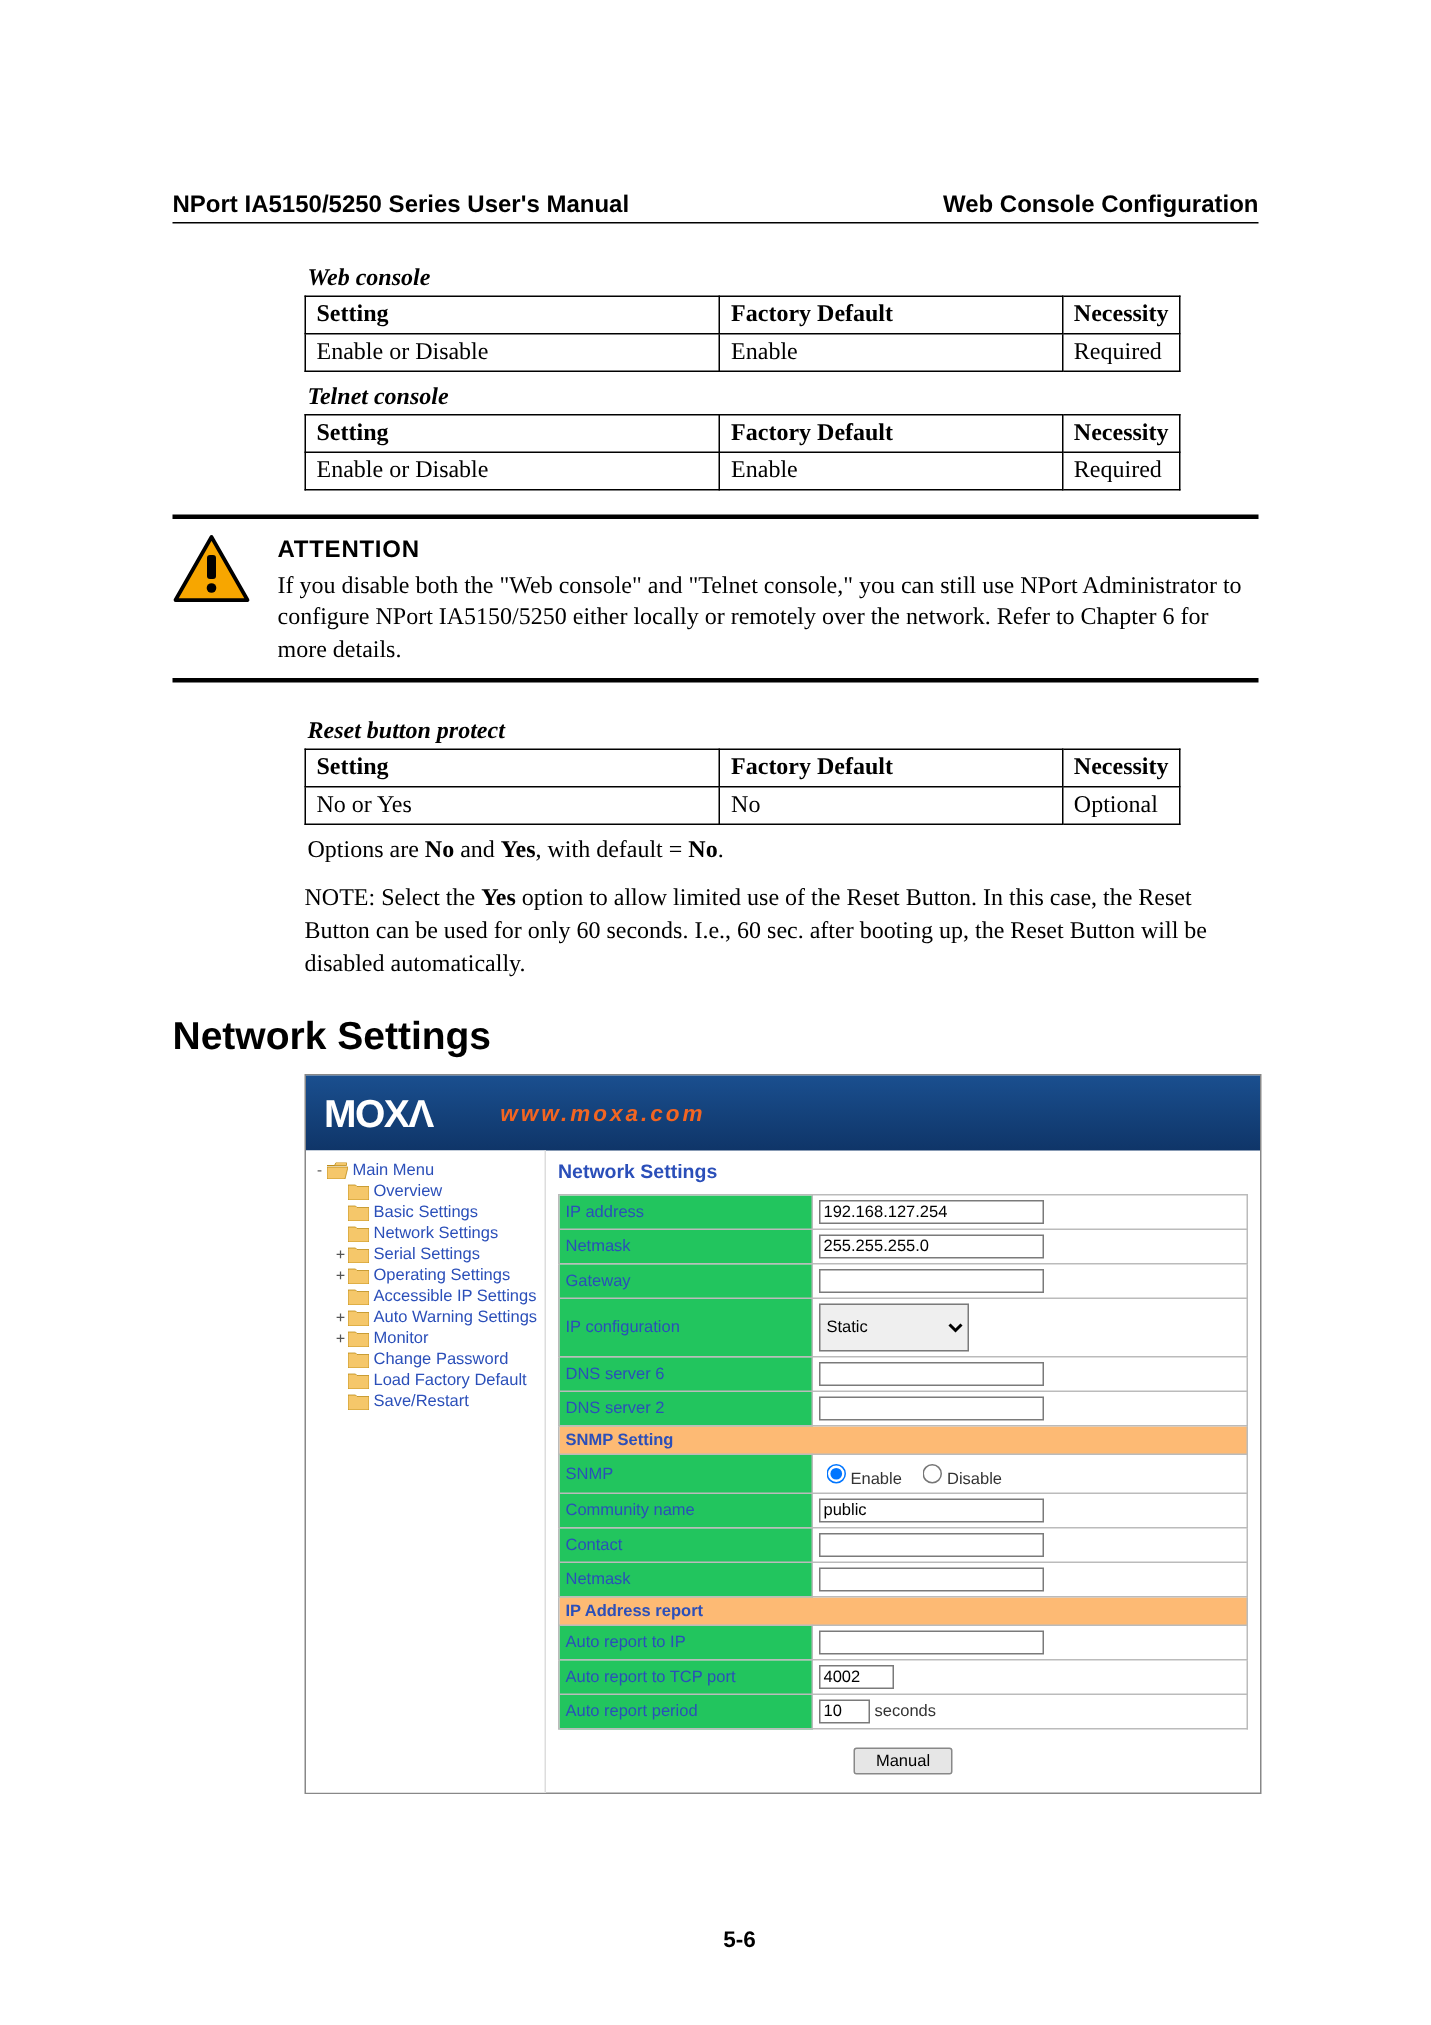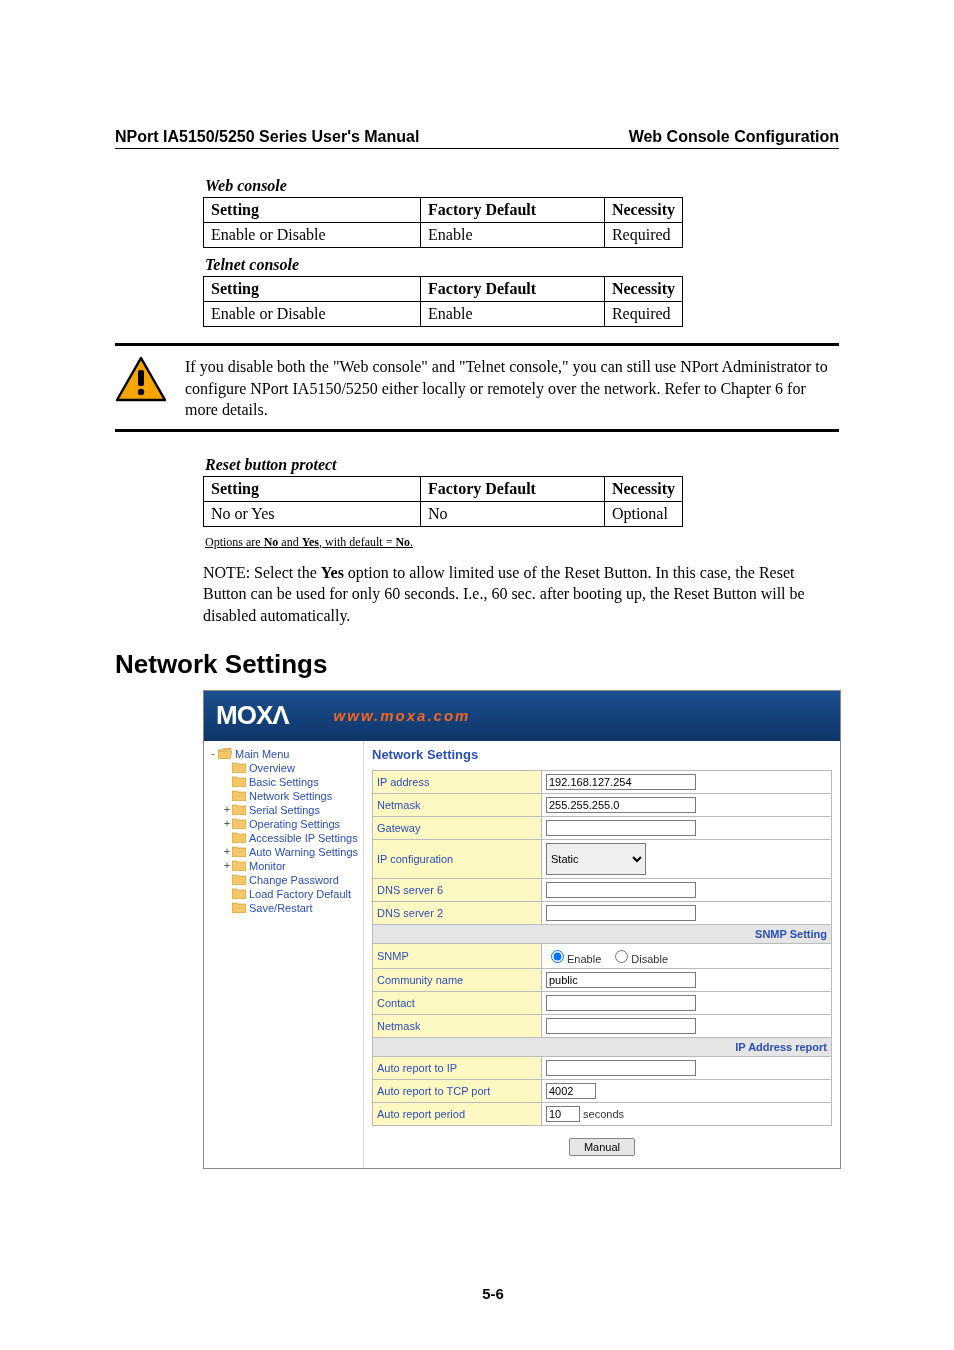--- a/index.html
+++ b/index.html
@@ -32,40 +32,39 @@
     margin-bottom: 8px;
   }
   .table-title {
     font-style: italic;
     font-weight: bold;
     font-size: 16px;
     margin: 0 0 2px 2px;
   }
   table.setting-table {
     border-collapse: collapse;
-    width: 480px;
+    width: 584px;
     font-size: 16px;
   }
   table.setting-table th, table.setting-table td {
     border: 1px solid #000;
     padding: 3px 7px;
     text-align: left;
     vertical-align: top;
   }
   table.setting-table th {
     font-weight: bold;
     background: #fff;
   }
   .reset-table th {
     background: #e6e6e6;
   }
   .options-note {
     margin: 2px 0 12px 90px;
-    font-size: 12px;
-    text-decoration: underline;
+    font-size: 16px;
   }
   .note-para {
     margin: 0 0 12px 88px;
     font-size: 16px;
     line-height: 1.35;
     width: 636px;
   }
   .attention-box {
     border-top: 3px solid #000;
     border-bottom: 3px solid #000;
@@ -181,28 +180,28 @@
     font-size: 11px;
   }
   table.form-table td {
     border: 1px solid #bbb;
     padding: 3px 4px;
     vertical-align: middle;
   }
   table.form-table td.label {
     width: 160px;
     color: #2b4fb9;
-    background: #fef9c3;
+    background: #22c55e;
   }
   .section-row td {
-    text-align: right;
+    text-align: left;
     color: #2b4fb9;
     font-weight: bold;
     padding: 4px;
-    background: #e5e5e5;
+    background: #fdba74;
     margin-left: 39px;
   }
   input.tf {
     font-family: Arial, sans-serif;
     font-size: 11px;
     width: 150px;
     height: 16px;
     box-sizing: border-box;
     border: 1px solid #7a7a7a;
     padding: 1px 2px;
@@ -287,20 +286,21 @@
 
   <div class="attention-box">
     <span class="attn-icon">
       <svg viewBox="0 0 52 46" width="52" height="46">
         <polygon points="26,2 50,44 2,44" fill="#f7a600" stroke="#000" stroke-width="2.5" stroke-linejoin="round"></polygon>
         <rect x="23" y="14" width="6" height="16" rx="2" fill="#000"></rect>
         <circle cx="26" cy="36" r="3.2" fill="#000"></circle>
       </svg>
     </span>
     <div class="attn-content">
+      <div class="attn-title">ATTENTION</div>
       <div>If you disable both the "Web console" and "Telnet console," you can still use NPort Administrator to configure NPort IA5150/5250 either locally or remotely over the network. Refer to Chapter 6 for more details.</div>
     </div>
   </div>
 
   <div class="table-block">
     <div class="table-title">Reset button protect</div>
     <table class="setting-table reset-table">
       <tbody>
           <tr>
         <th style="width:270px">Setting</th>

